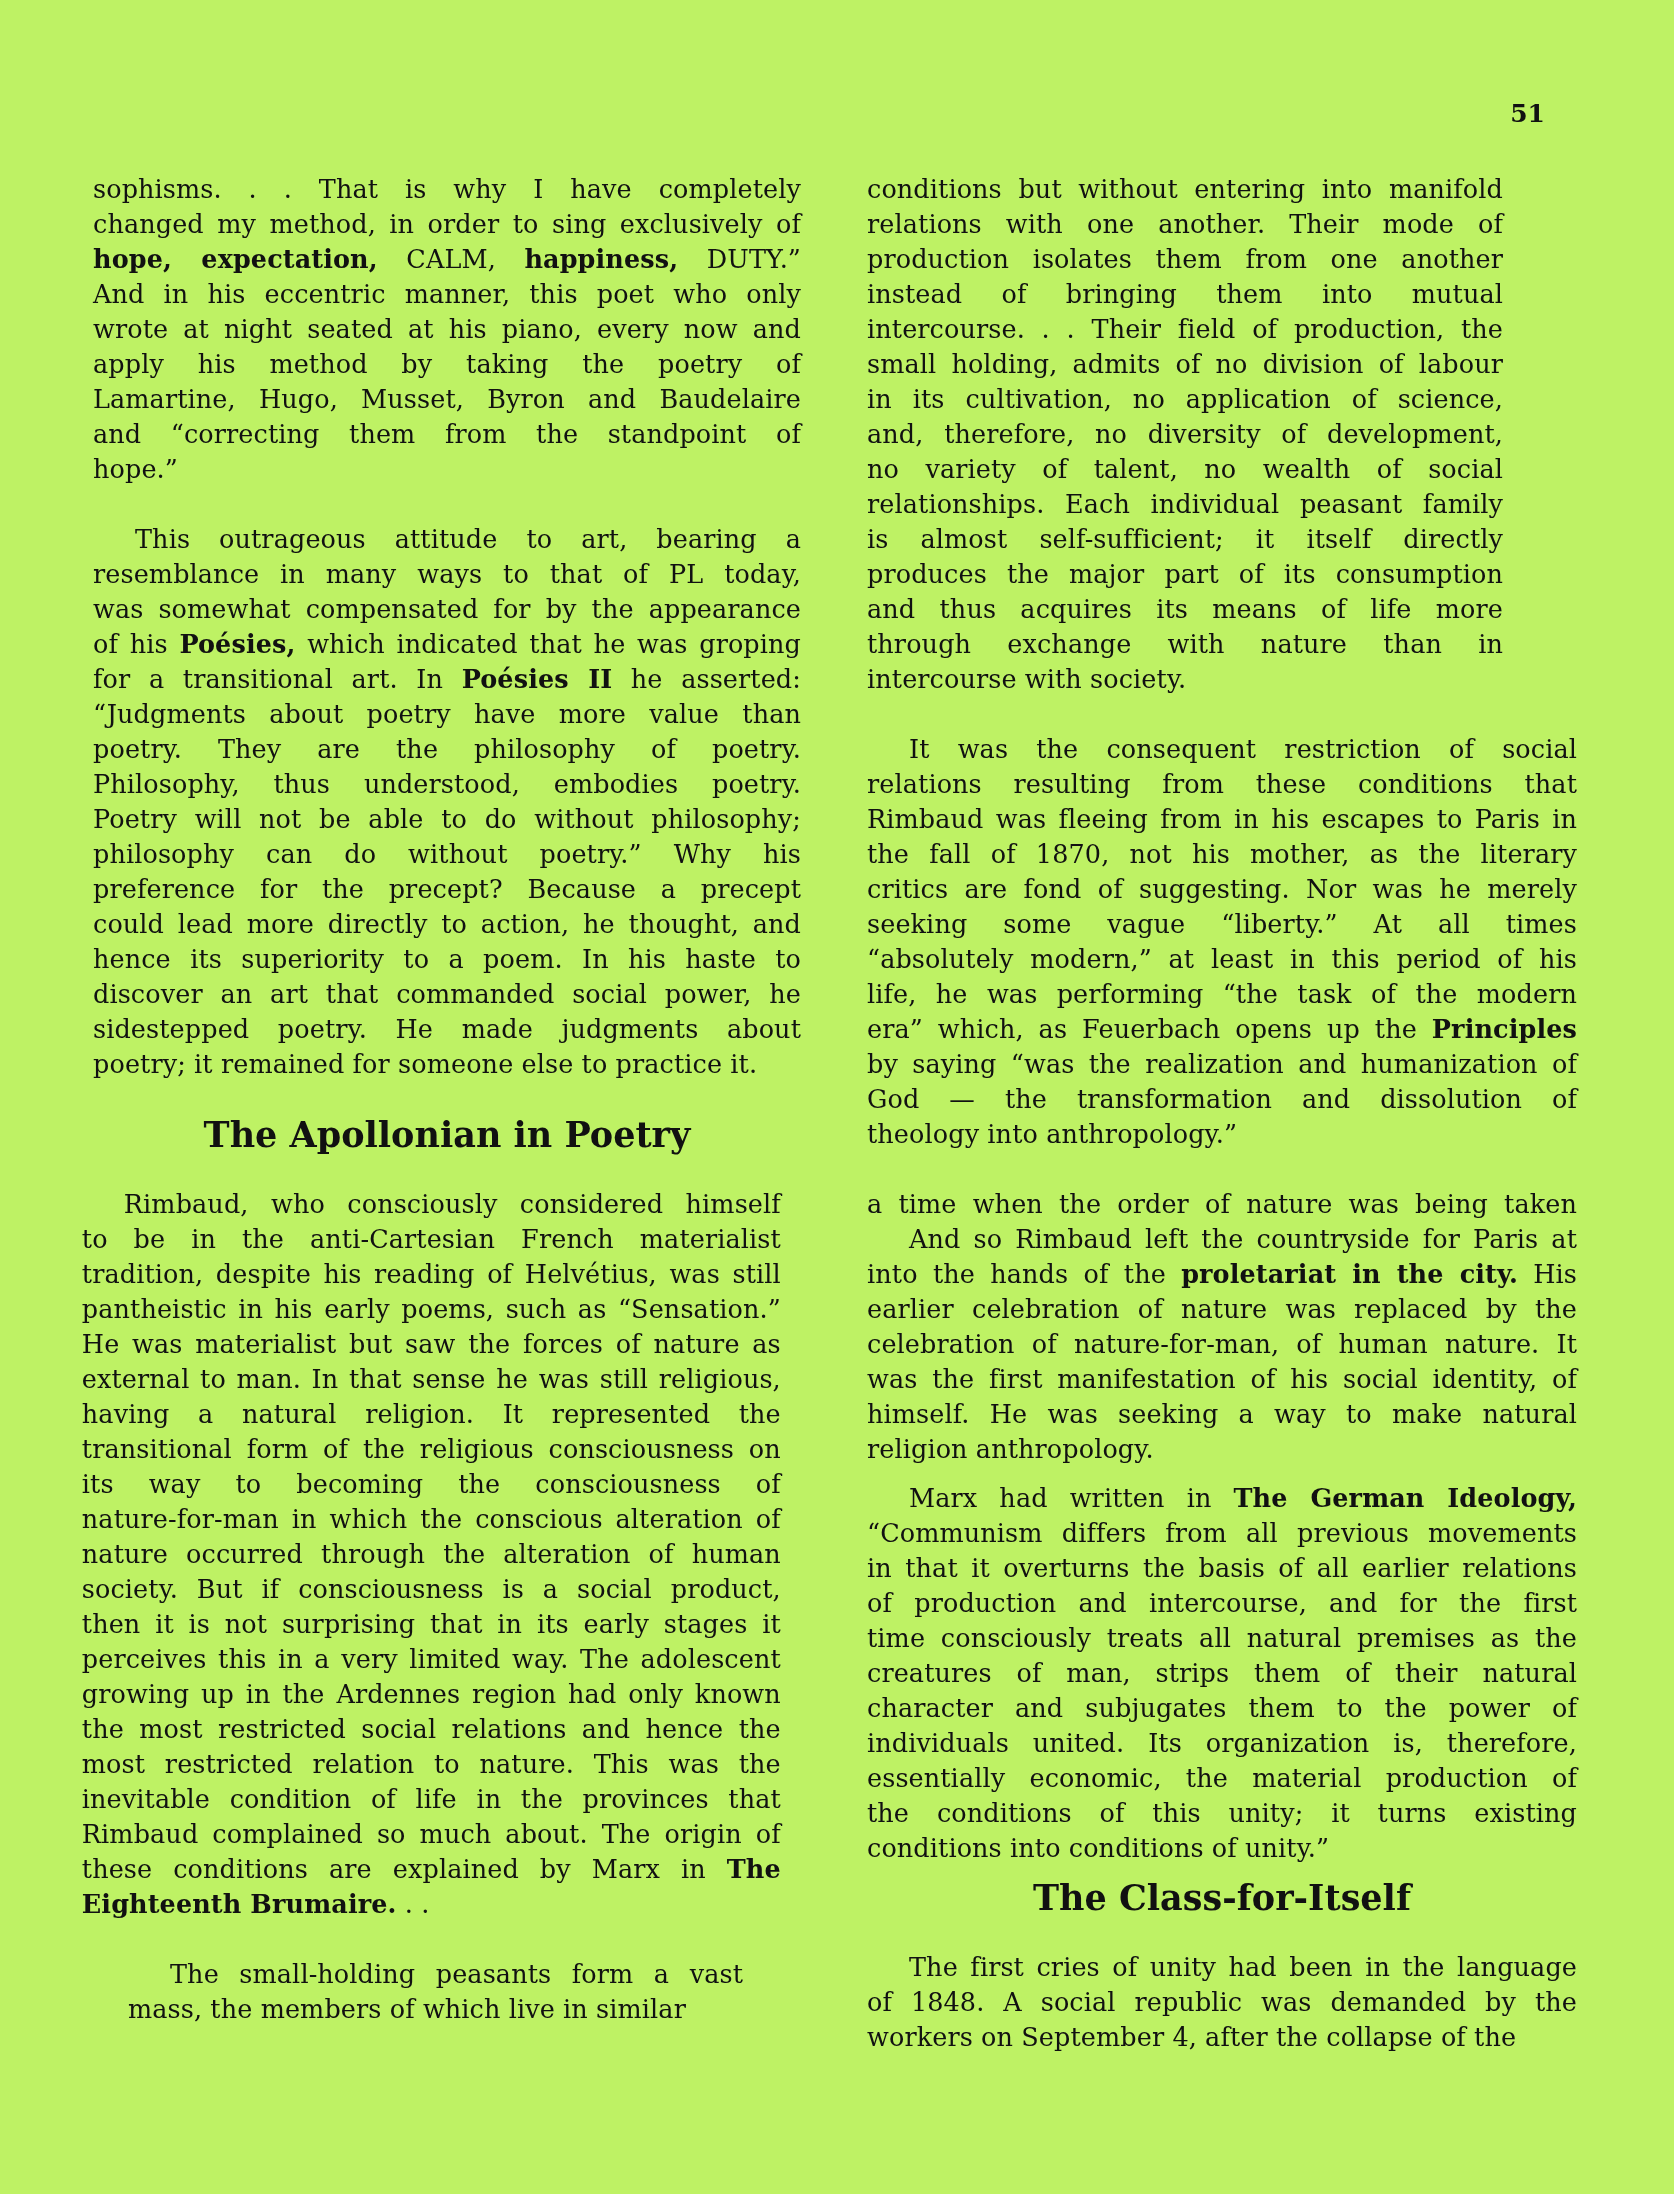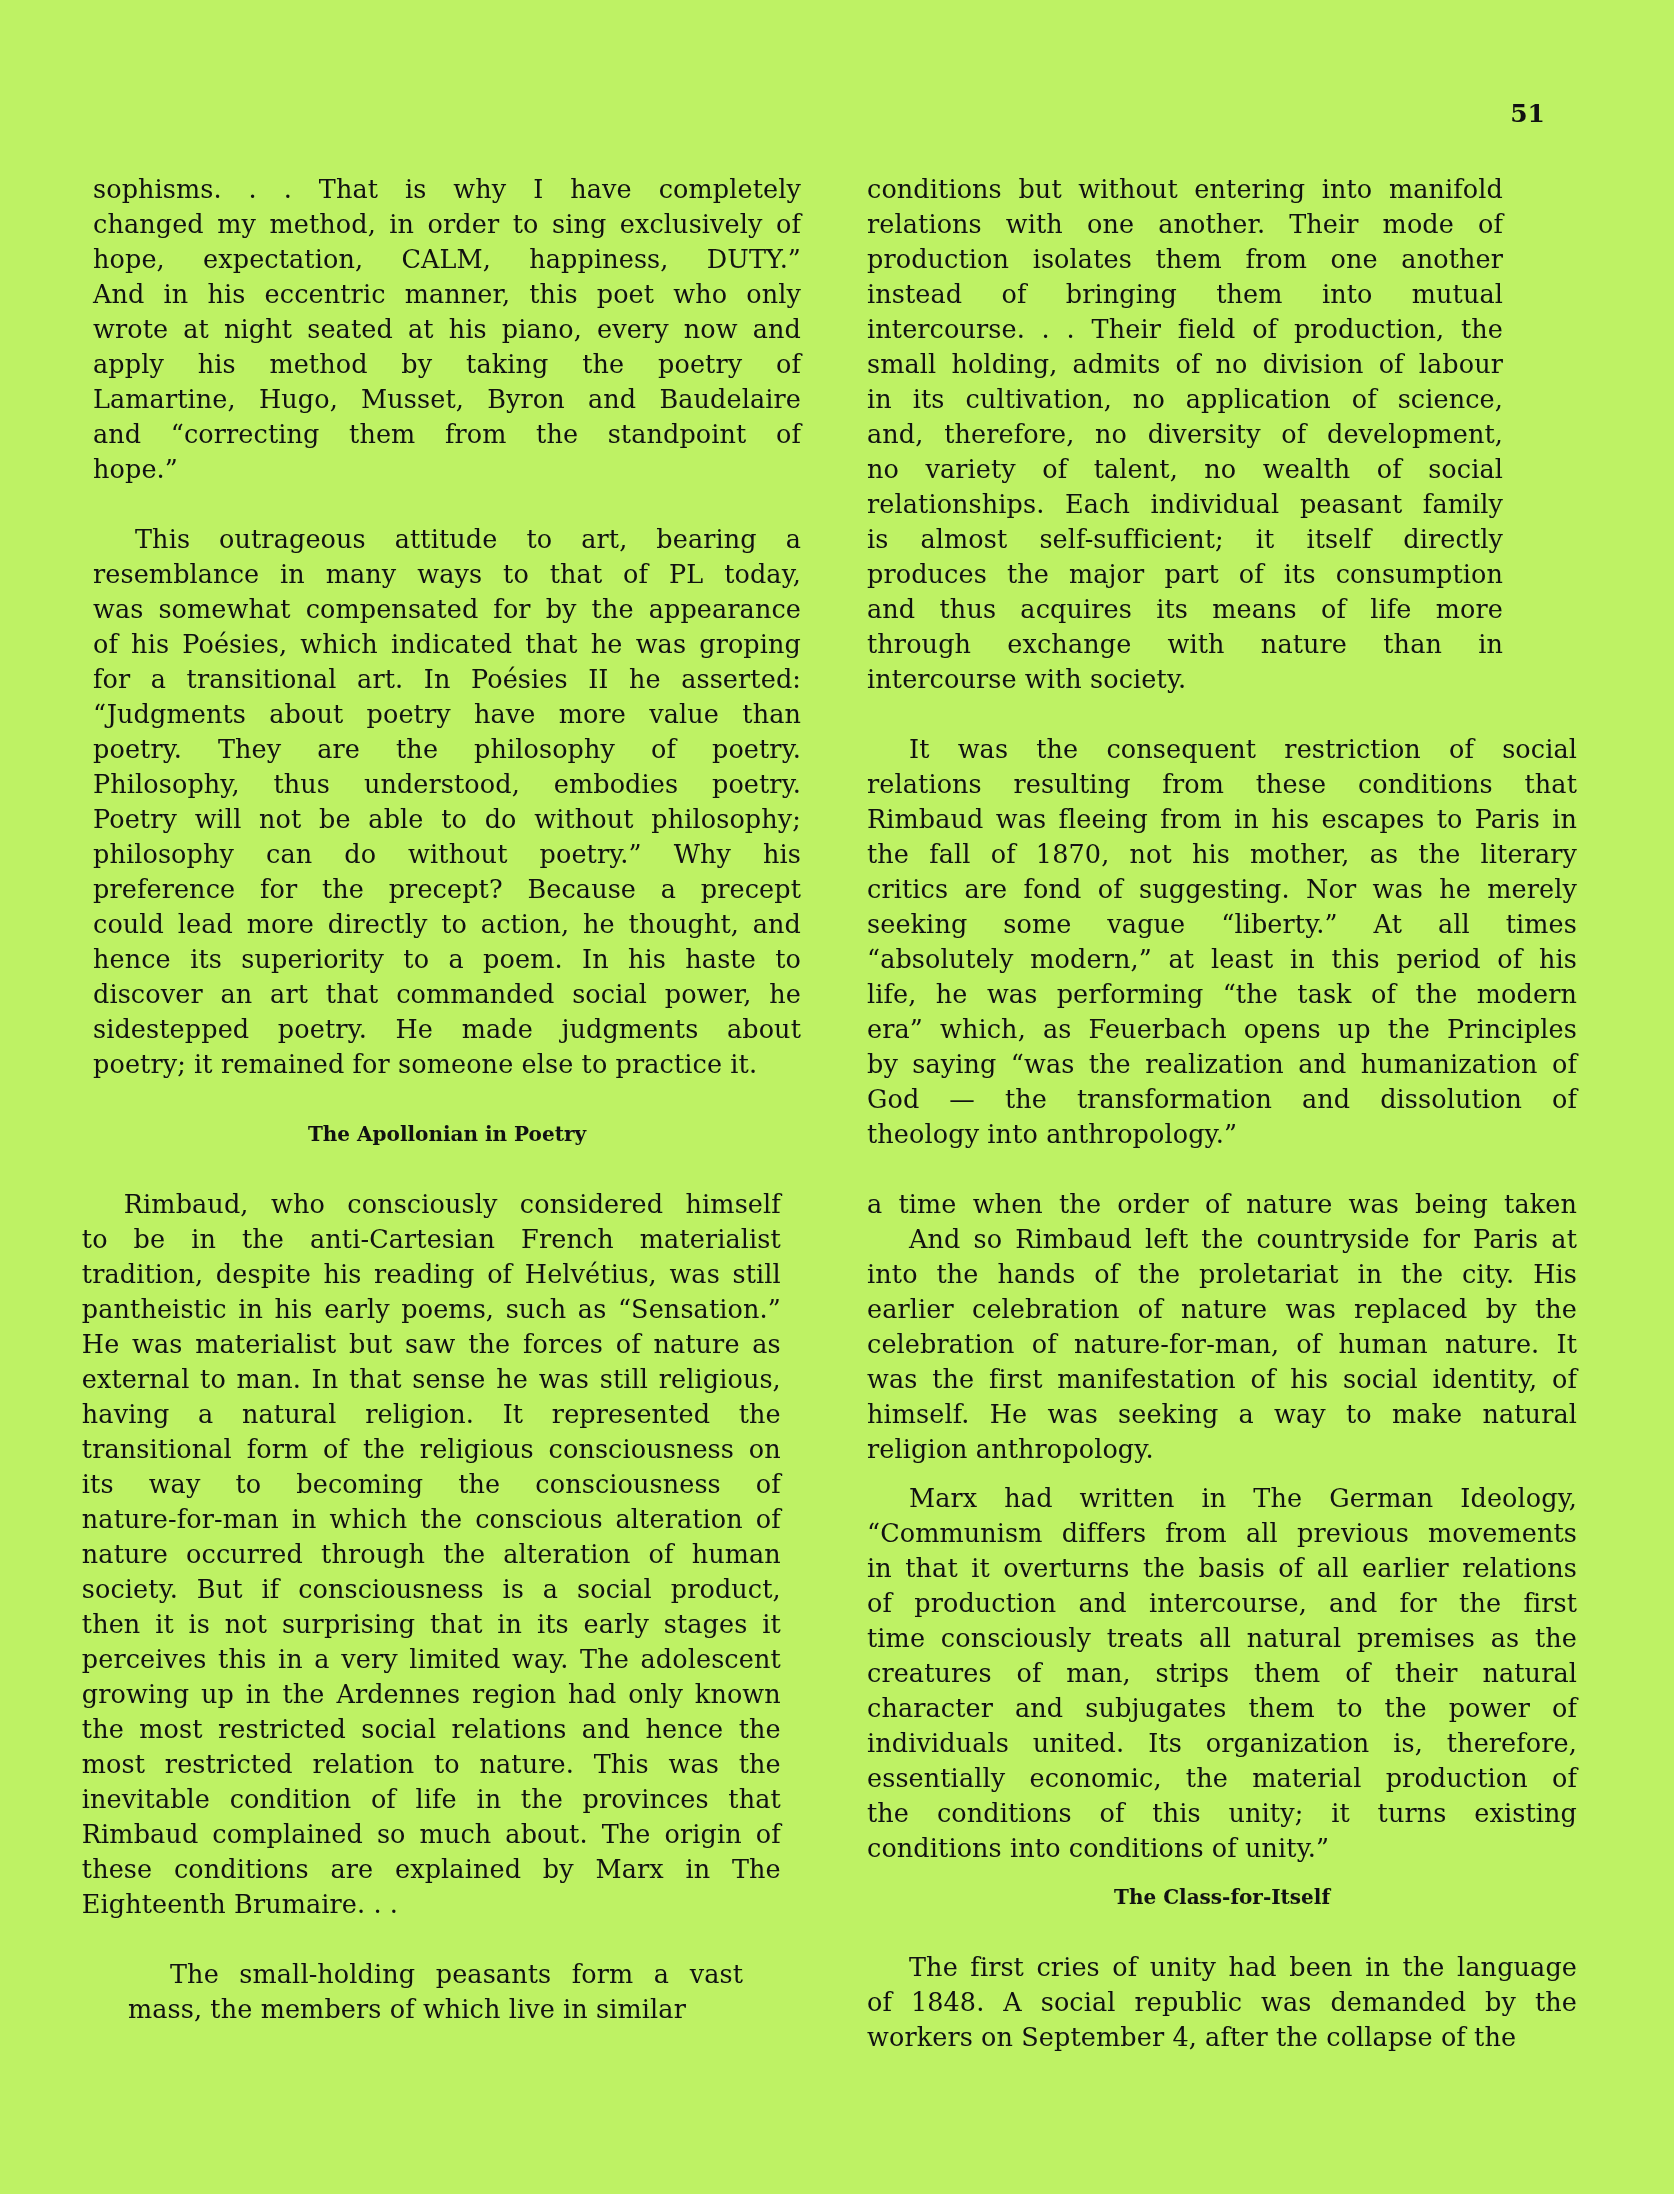--- a/index.html
+++ b/index.html
@@ -9,22 +9,22 @@
   .page-number { position: absolute; left: 1482px; top: 98px; width: 63px; text-align: right;
                  font-size: 25px; font-weight: bold; line-height: 31px; }
   .col { position: absolute; }
   .line { display: block; height: 35px; line-height: 35px; font-size: 25.5px; white-space: nowrap;
           text-align: justify; text-align-last: justify; letter-spacing: 0.1px; }
   .line.last { text-align-last: left; }
   .line.indent { padding-left: 42px; }
   .para { display: block; }
   .gap { display: block; height: 35px; }
   .gap-sm { display: block; height: 14px; }
-  .heading { display: block; text-align: center; font-weight: bold; font-size: 20px; height: 35px; line-height: 35px; }
-  b, .b { font-weight: normal; }
+  .heading { display: block; text-align: center; font-weight: bold; font-size: 35px; height: 35px; line-height: 35px; }
+  b, .b { font-weight: bold; }
 </style>
 </head>
 <body>
 
 <div class="page">
 
   <div class="page-number">51</div>
 
   <div class="col" id="col-left" style="left:93px; top:172px; width:708px;">
     <div class="para">

